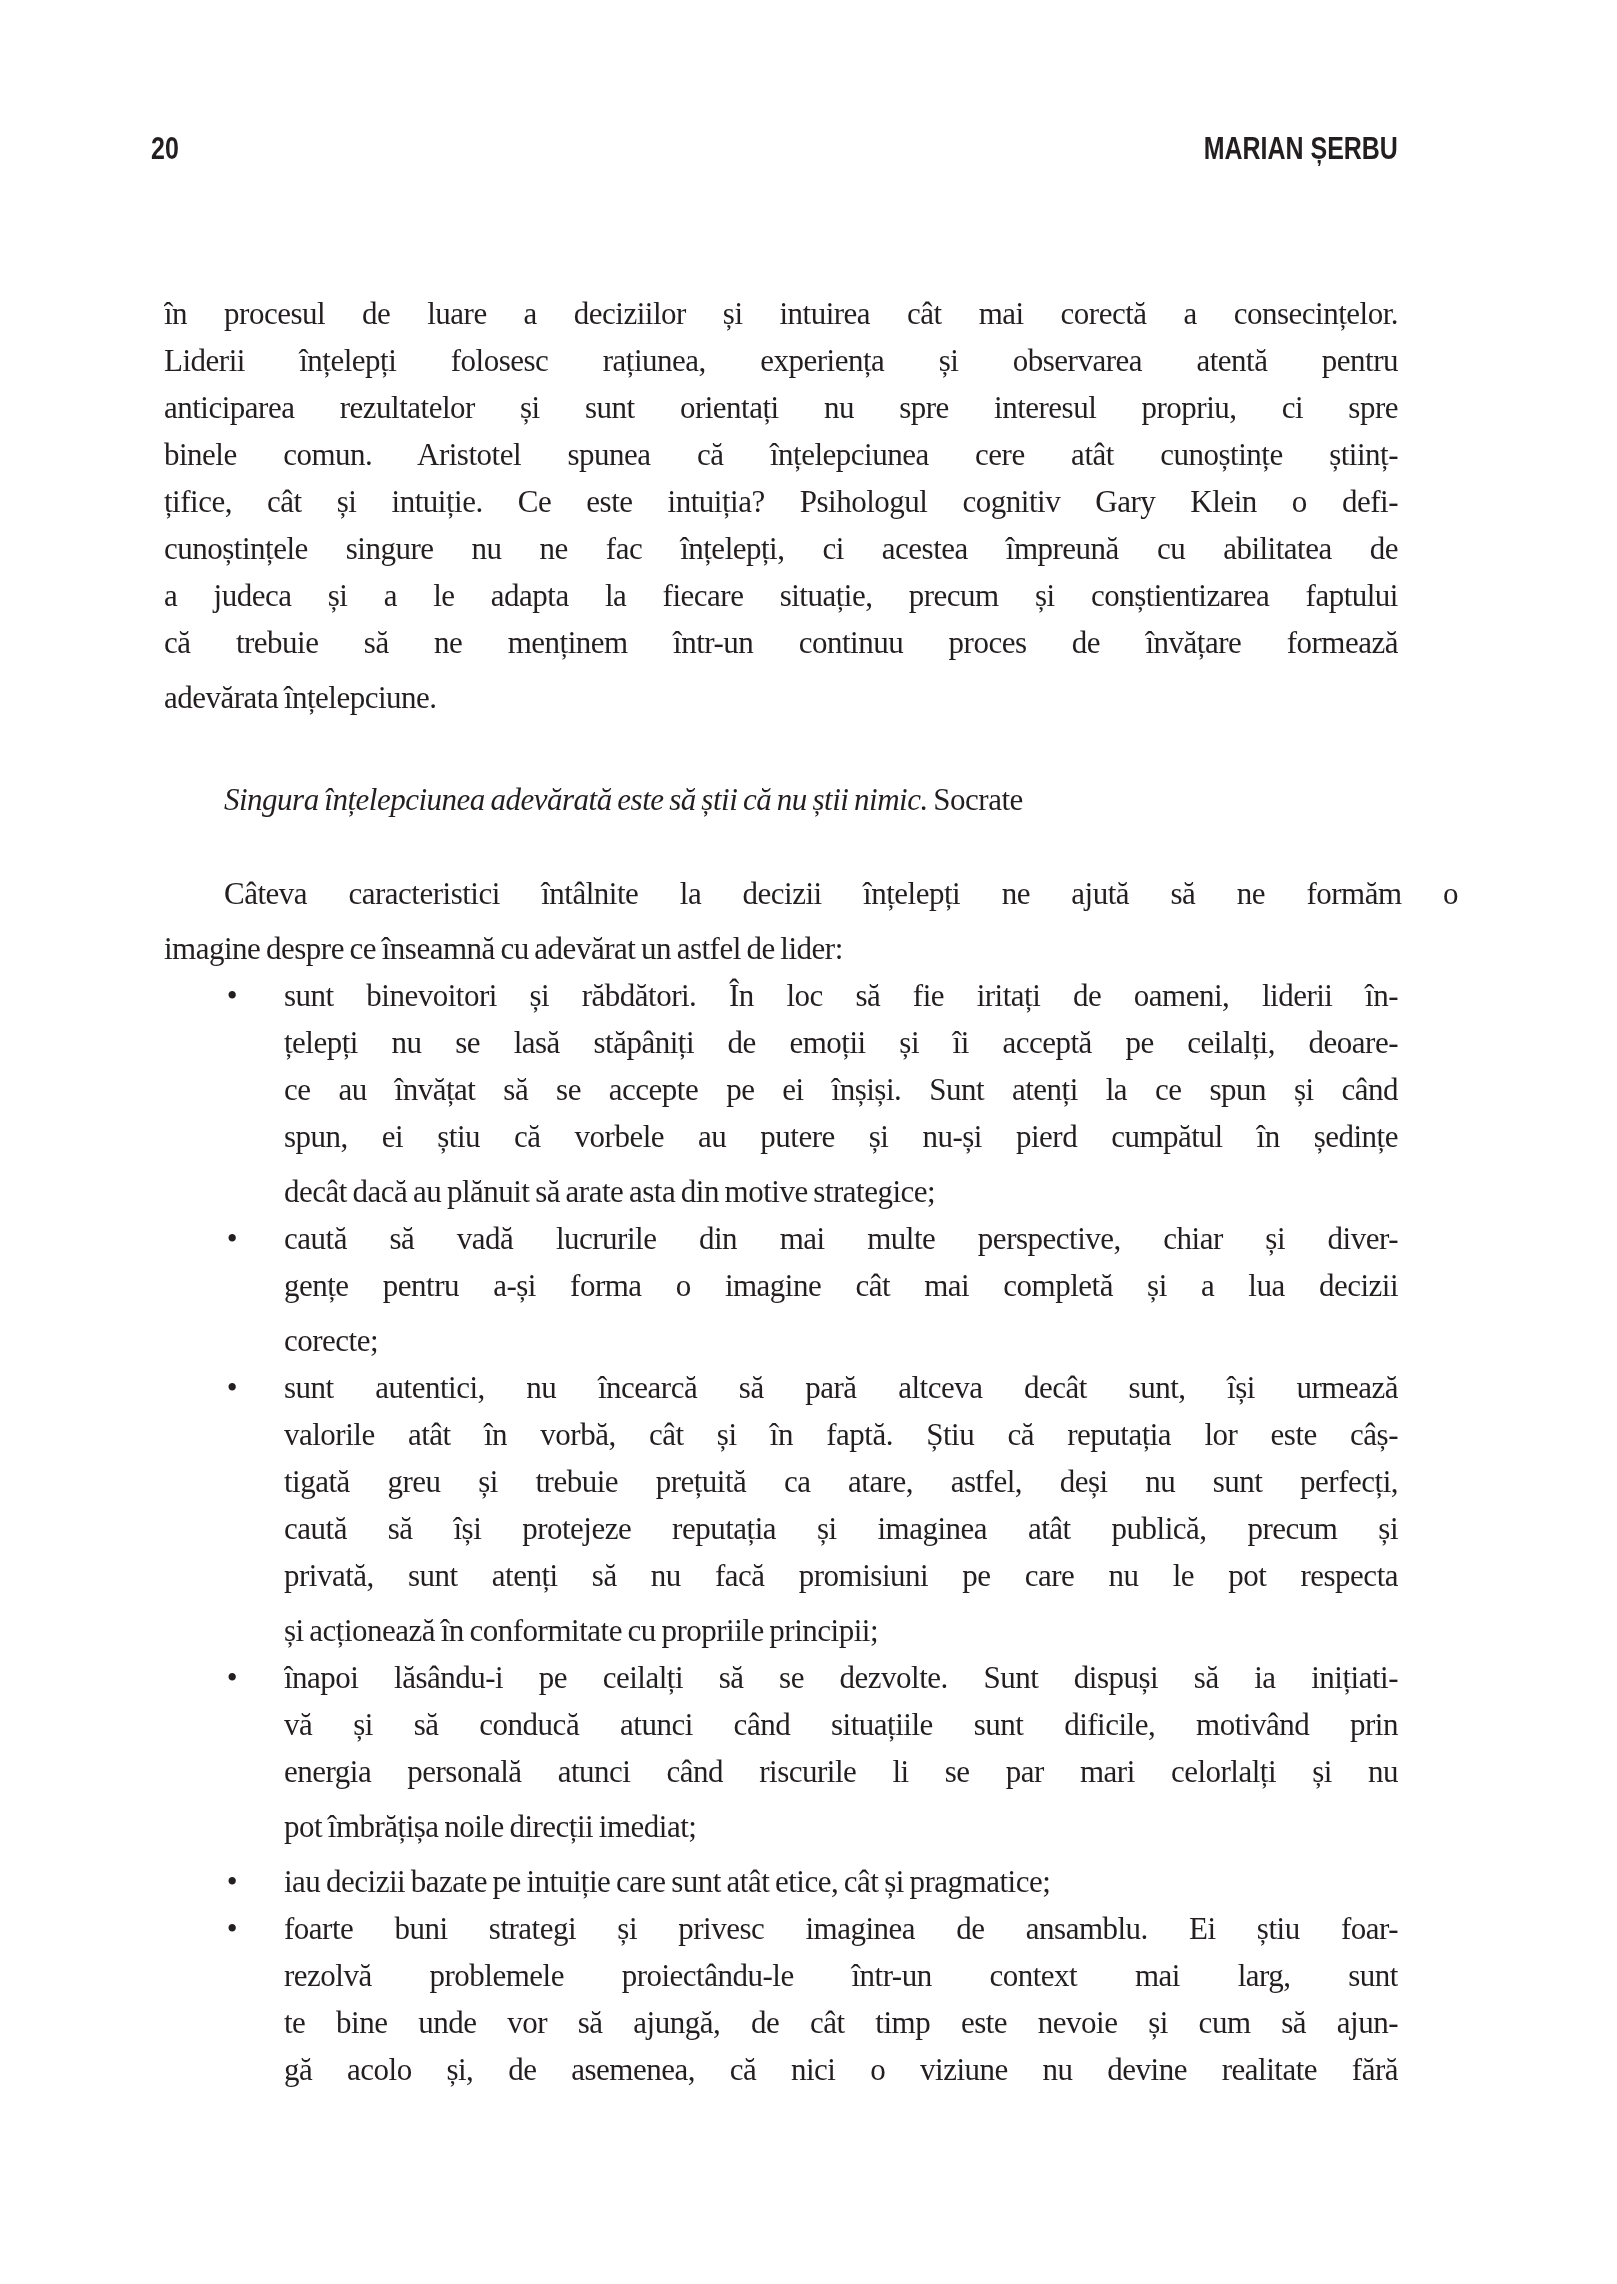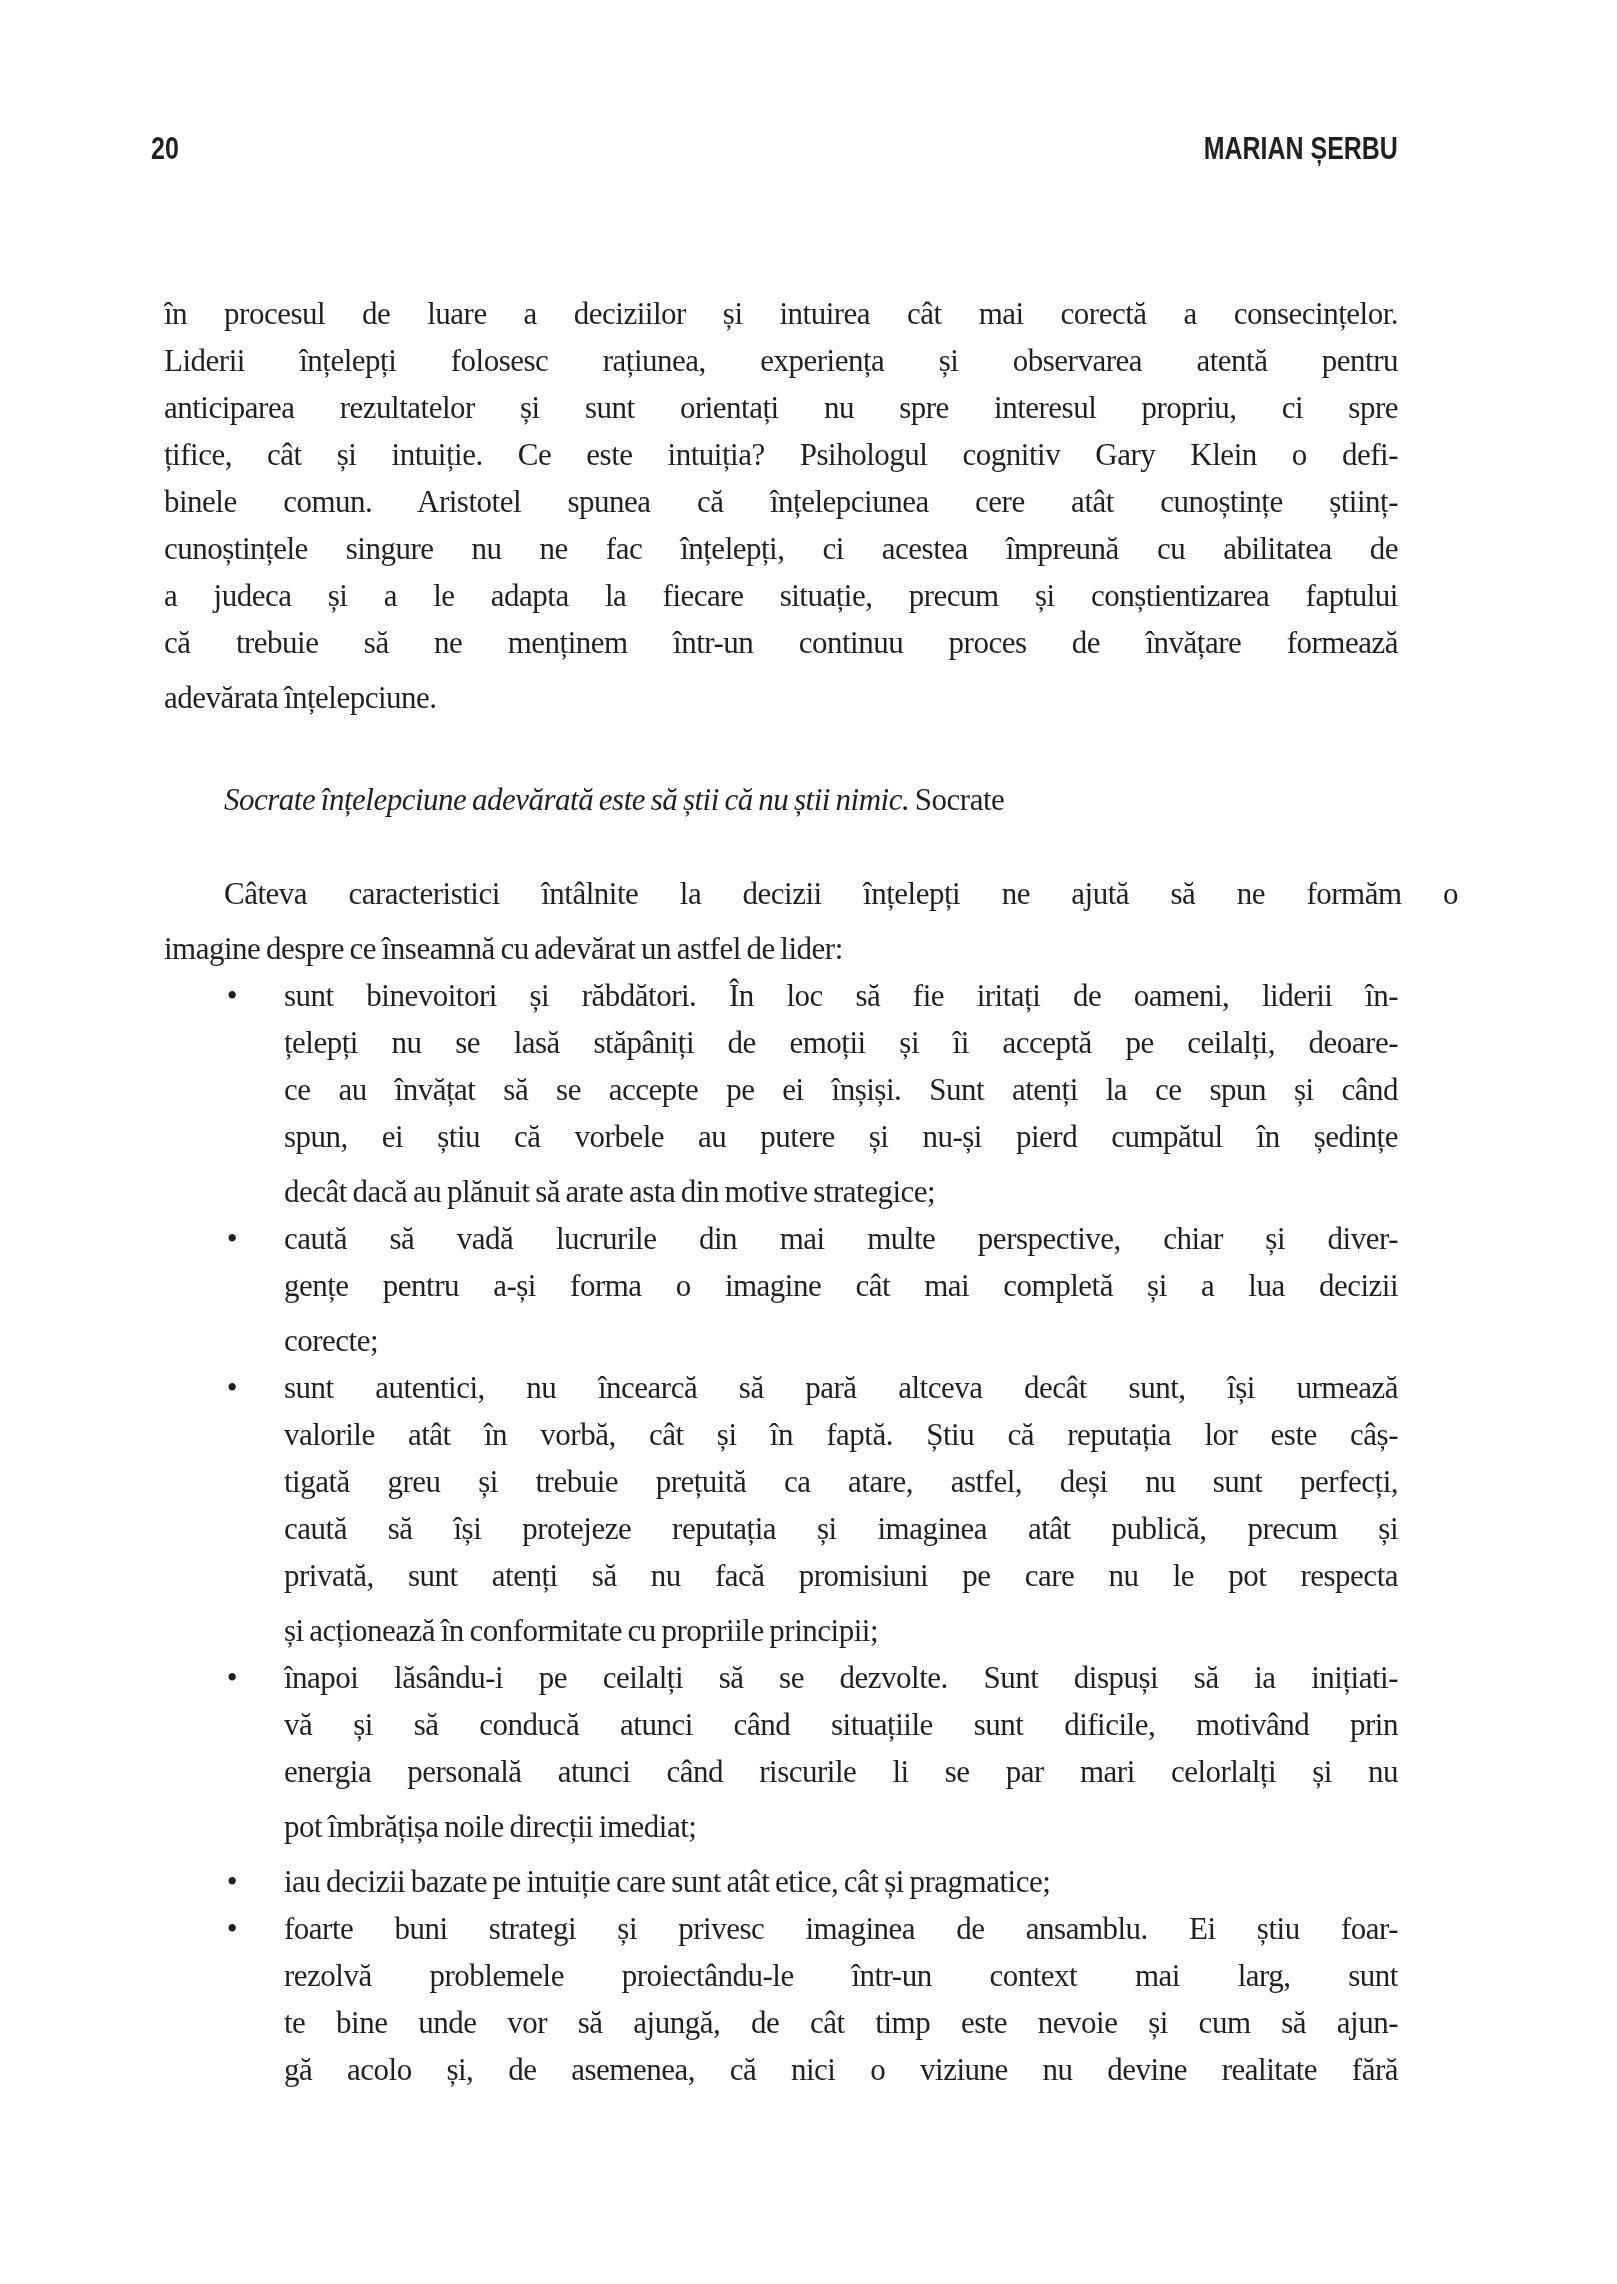--- a/index.html
+++ b/index.html
@@ -35,31 +35,31 @@
   <span class="page-number">20</span>
   <span class="running-head">MARIAN ȘERBU</span>
 </div>
 
 <div class="body-text">
 
   <div>
     <span class="jl">în procesul de luare a deciziilor și intuirea cât mai corectă a consecințelor.</span>
     <span class="jl">Liderii înțelepți folosesc rațiunea, experiența și observarea atentă pentru</span>
     <span class="jl">anticiparea rezultatelor și sunt orientați nu spre interesul propriu, ci spre</span>
+    <span class="jl">binele comun. Aristotel spunea că înțelepciunea cere atât cunoștințe științ-</span>
     <span class="jl">țifice, cât și intuiție. Ce este intuiția? Psihologul cognitiv Gary Klein o defi-</span>
-    <span class="jl">binele comun. Aristotel spunea că înțelepciunea cere atât cunoștințe științ-</span>
     <span class="jl">cunoștințele singure nu ne fac înțelepți, ci acestea împreună cu abilitatea de</span>
     <span class="jl">a judeca și a le adapta la fiecare situație, precum și conștientizarea faptului</span>
     <span class="jl">că trebuie să ne menținem într-un continuu proces de învățare formează</span>
     <span class="jl last">adevărata înțelepciune.</span>
   </div>
 
   <span class="blank"></span>
 
-  <div class="jl last indent"><span class="quote-text">Socrate înțelepciune adevărată este să știi că nu știi nimic.</span> <span>Socrate</span></div>
+  <div class="jl last indent"><span class="quote-text">Singura înțelepciunea adevărată este să știi că nu știi nimic.</span> <span>Socrate</span></div>
 
   <span class="blank"></span>
 
   <div>
     <span class="jl indent">Câteva caracteristici întâlnite la decizii înțelepți ne ajută să ne formăm o</span>
     <span class="jl last">imagine despre ce înseamnă cu adevărat un astfel de lider:</span>
   </div>
 
   <div>
     <div class="list-item">

